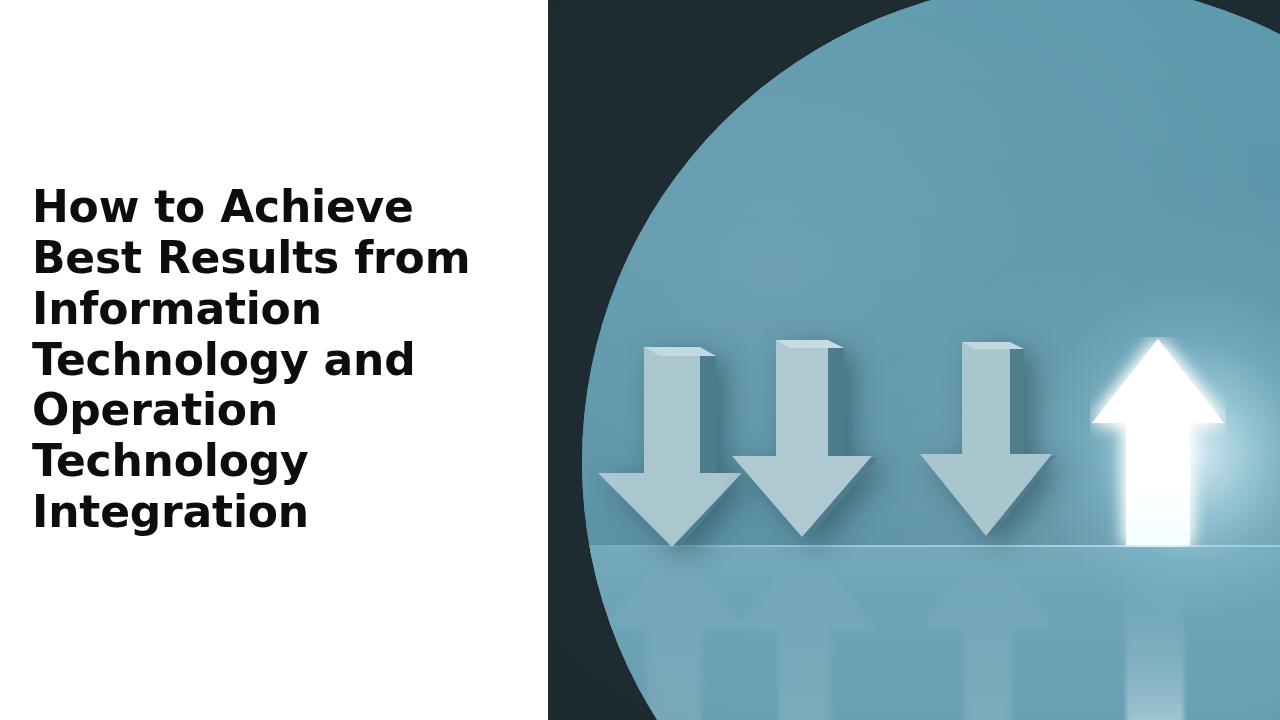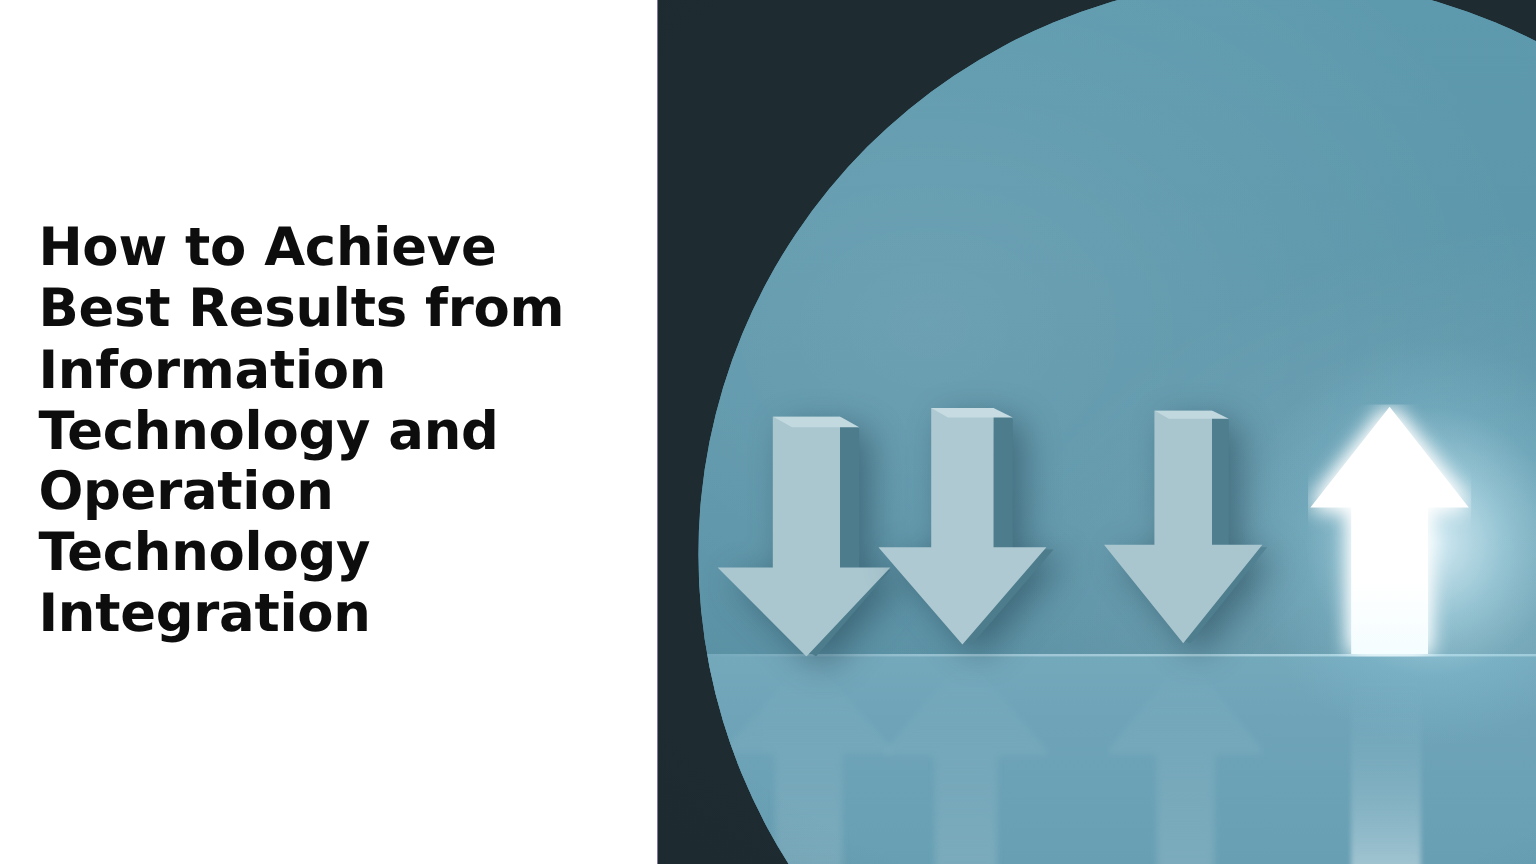--- a/index.html
+++ b/index.html
@@ -6,21 +6,21 @@
   * { margin:0; padding:0; box-sizing:border-box; }
   html, body {
     width:1280px; height:720px;
     background:#ffffff;
     font-family:"DejaVu Sans", sans-serif;
     overflow:hidden;
   }
   #slide {
     position:relative;
     width:1280px; height:720px;
-    background:#6d28d9;
+    background:#7dd3fc;
     overflow:hidden;
   }
 
   
   #title-pane {
     position:absolute;
     left:0; top:0;
     width:548px; height:720px;
     background:#ffffff;
     display:flex;

